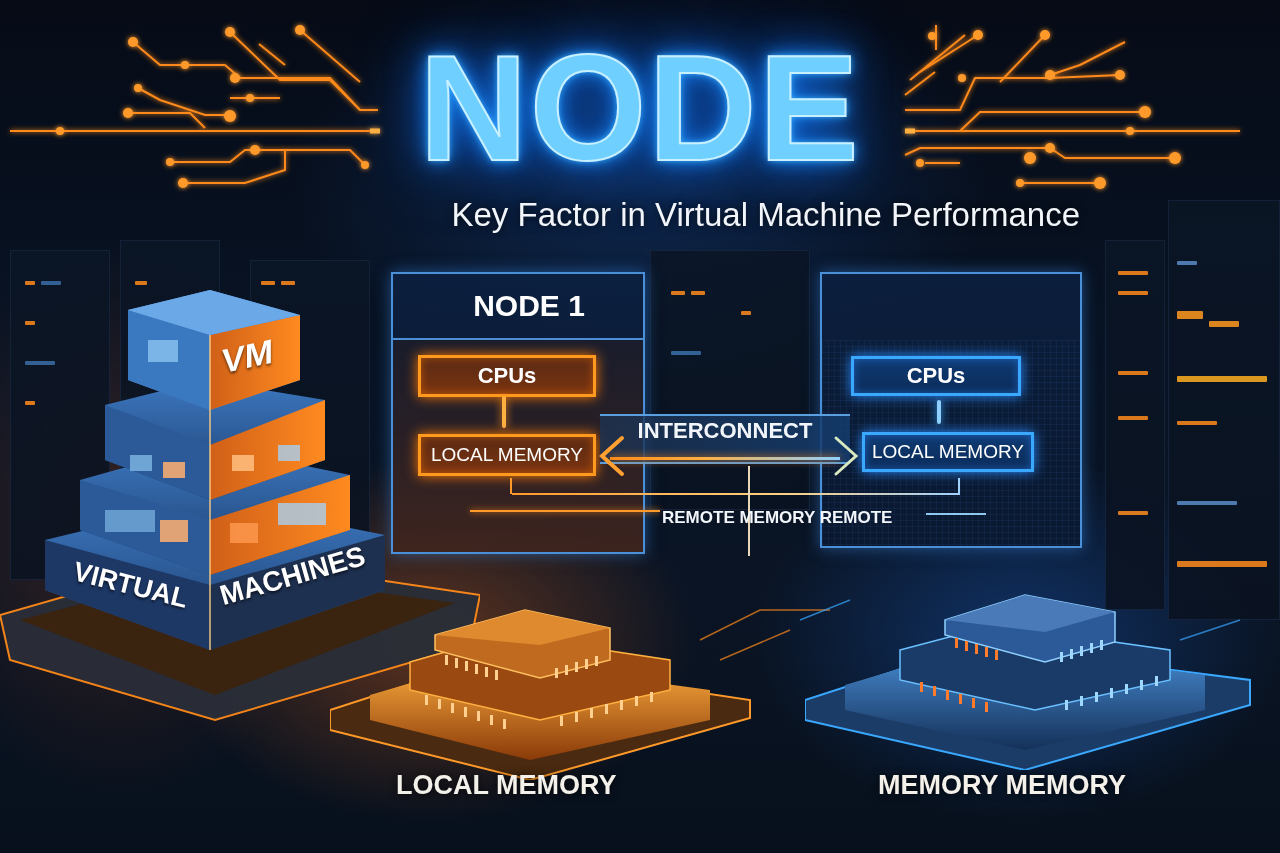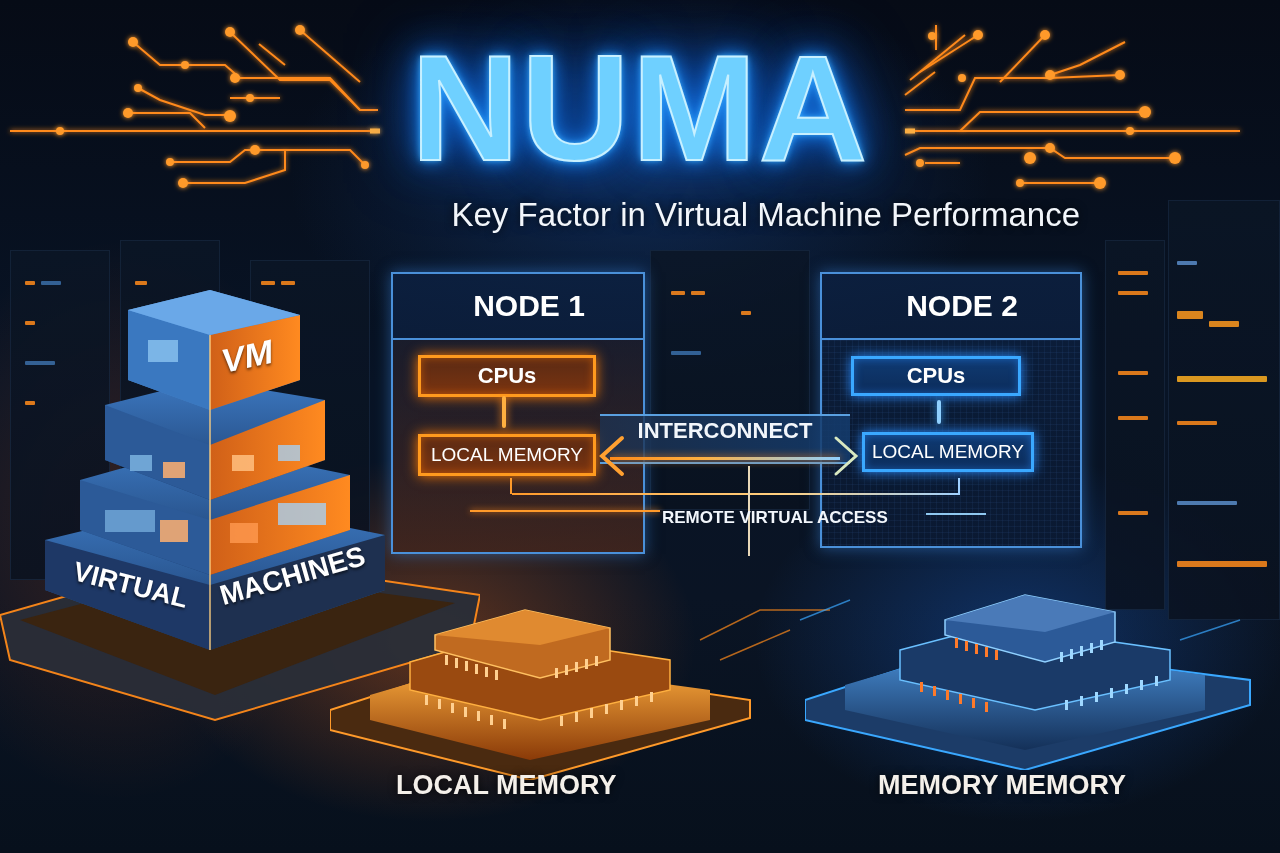--- a/index.html
+++ b/index.html
@@ -203,33 +203,32 @@
   <g stroke="#ff8a1a" stroke-width="1.5" fill="none" opacity="0.7">
     <path d="M700 640 L760 610 H830"></path>
     <path d="M720 660 L790 630"></path>
   </g>
   <g stroke="#3aa8ff" stroke-width="1.5" fill="none" opacity="0.7">
     <path d="M800 620 L850 600"></path>
     <path d="M1180 640 L1240 620"></path>
   </g>
 </svg>
 
-<div class="title">NUMA</div>
+<div class="title">NODE</div>
 <div class="subtitle">Key Factor in Virtual Machine Performance</div>
 
 <div class="node node1">
   <div class="hdr">NODE 1</div>
   <div class="inner"></div>
   <div class="box orange cpu" style="left:25px;top:81px;width:178px;height:42px;">CPUs</div>
   <div class="box orange mem" style="left:25px;top:160px;width:178px;height:42px;">LOCAL MEMORY</div>
 </div>
 <div style="position:absolute;left:502px;top:396px;width:4px;height:32px;background:#ffb040;box-shadow:0 0 8px #ff8a1a;border-radius:2px;"></div>
 
 <div class="node node2">
-  <div class="hdr">NODE 2</div>
   <div class="inner"></div>
   <div class="box blue cpu" style="left:29px;top:82px;width:170px;height:40px;">CPUs</div>
   <div class="box blue mem" style="left:40px;top:158px;width:172px;height:40px;">LOCAL MEMORY</div>
 </div>
 <div style="position:absolute;left:937px;top:400px;width:4px;height:24px;background:#8fd0ff;box-shadow:0 0 8px #3aa8ff;border-radius:2px;"></div>
 
 <div class="interconnect">INTERCONNECT</div>
 <div class="arrow-line" style="left:610px;top:457px;width:230px;background:linear-gradient(90deg,#ff8a1a,#ffb040 40%,#8fd0ff);box-shadow:0 0 8px #ff8a1a;"></div>
 <svg style="position:absolute;left:596px;top:434px;" width="30" height="44" viewBox="0 0 30 44">
   <path d="M26 4 L6 22 L26 40" stroke="#ffa030" stroke-width="4" fill="none" stroke-linecap="round"></path>
@@ -237,21 +236,21 @@
 <svg style="position:absolute;left:832px;top:434px;" width="30" height="44" viewBox="0 0 30 44">
   <path d="M4 4 L24 22 L4 40" stroke="#d8e8c0" stroke-width="3" fill="none" stroke-linecap="round"></path>
 </svg>
 
 <div style="position:absolute;left:512px;top:493px;width:448px;height:2px;background:linear-gradient(90deg,#ff9a2a,#ffd080 60%,#9fd0ff);"></div>
 <div style="position:absolute;left:510px;top:478px;width:2px;height:16px;background:#ff9a2a;"></div>
 <div style="position:absolute;left:958px;top:478px;width:2px;height:16px;background:#9fd0ff;"></div>
 <div style="position:absolute;left:748px;top:466px;width:2px;height:90px;background:#e8d8b8;"></div>
 <div style="position:absolute;left:470px;top:510px;width:190px;height:2px;background:#ff9a2a;box-shadow:0 0 6px #ff8a1a;"></div>
 <div style="position:absolute;left:926px;top:513px;width:60px;height:2px;background:#8fc8f0;"></div>
-<div class="remote-label">REMOTE VIRTUAL ACCESS</div>
+<div class="remote-label">REMOTE MEMORY REMOTE</div>
 
 <div class="vm-stack">
 
   <svg style="position:absolute;left:0;top:0;" width="480" height="440" viewBox="0 0 480 440">
     <defs>
       <linearGradient id="vmBlue" x1="0" y1="0" x2="0" y2="1">
           <stop offset="0" stop-color="#3c78c0"></stop>
           <stop offset="1" stop-color="#1c3c6c"></stop>
         </linearGradient>
       <linearGradient id="vmOr" x1="0" y1="0" x2="1" y2="0">

